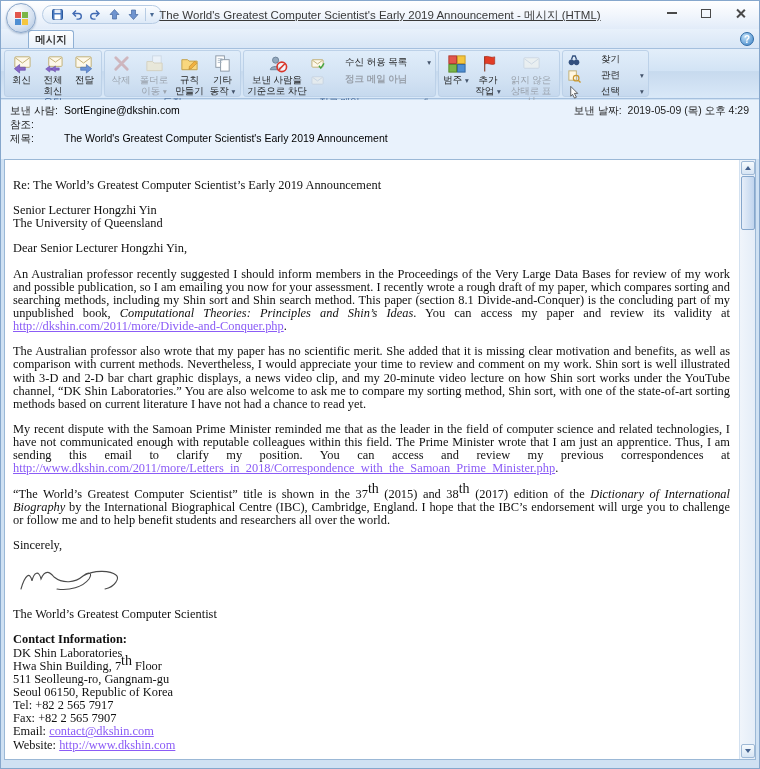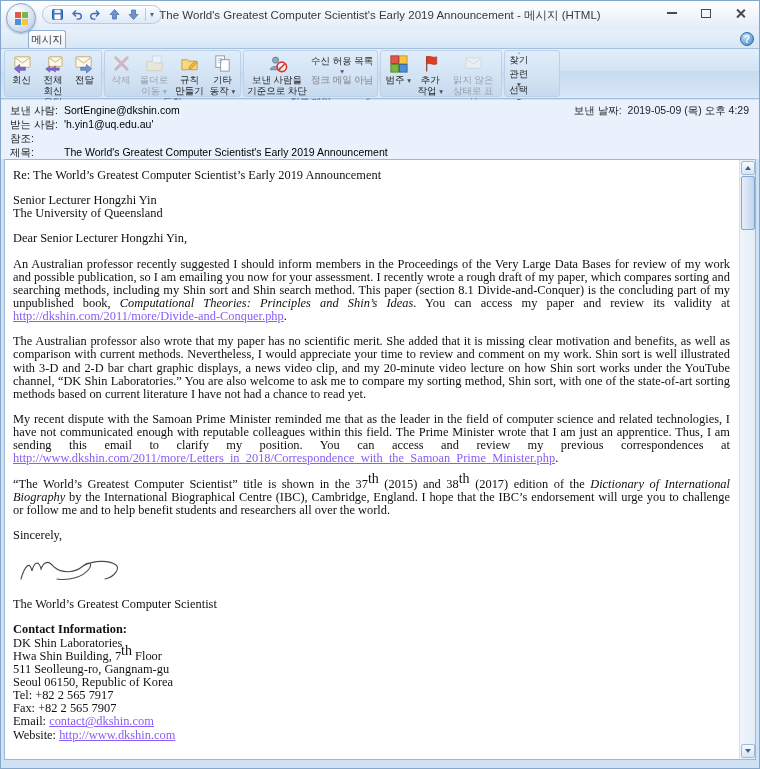--- a/index.html
+++ b/index.html
@@ -18,71 +18,71 @@
     display:flex; align-items:center; justify-content:center;}
   .orbgrid{width:13px;height:13px;display:grid;grid-template-columns:6px 6px;grid-template-rows:6px 6px;gap:1px;}
   .orbgrid i{display:block;}
   .qat{position:absolute; left:41px; top:4px; height:19px; display:flex; align-items:center;
     gap:4px; padding:0 7px; background:linear-gradient(#fbfdff,#dde9f7);
     border:1px solid #b7cce4; border-radius:10px;}
   .qbtn{display:flex;align-items:center;justify-content:center;width:15px;height:15px;border-radius:2px;}
   .qsep{width:1px;height:13px;background:#b7cce4;}
   .qdrop{font-size:8px;color:#4a6a94;line-height:1;}
   .title{position:absolute; left:50%; transform:translateX(-50%); top:7px;
-    font-size:11.5px; color:#3a3a3a; white-space:nowrap;}
+    font-size:11.5px; color:#3a3a3a; white-space:nowrap;text-decoration:underline;}
   .controls{position:absolute; right:2px; top:0; display:flex; z-index:6;}
   .ctrl{width:34px; height:24px; display:flex; align-items:center; justify-content:center;}
   .glyph-min{width:10px;height:2px;background:#4a4a4a;}
   .glyph-max{width:10px;height:9px;border:1.5px solid #4a4a4a;}
   .glyph-close{position:relative;width:11px;height:11px;}
   .glyph-close::before,.glyph-close::after{content:"";position:absolute;left:5px;top:0;width:1.6px;height:11px;background:#4a4a4a;}
   .glyph-close::before{transform:rotate(45deg);} .glyph-close::after{transform:rotate(-45deg);}
   
   .tabrow{position:absolute; top:28px; left:0; right:0; height:19px;
     background:linear-gradient(#e8f1fb,#d8e6f6);}
-  .tab{position:absolute; left:27px; top:1px; width:38px; height:18px;
+  .tab{position:absolute; left:27px; top:1px; width:46px; height:18px;
     background:linear-gradient(#fefefe,#e9f1fa); border:1px solid #8fb0d4; border-bottom:none;
-    border-radius:3px 3px 0 0; font-size:10.5px; color:#333; text-align:center; line-height:17px;}
+    border-radius:3px 3px 0 0; font-size:10.5px; color:#333; text-align:center; line-height:17px;font-weight:bold;}
   .help{position:absolute; right:5px; top:3px; width:14px; height:14px; border-radius:50%;
     background:radial-gradient(circle at 35% 30%,#bfe0f8,#3e84c8); color:#fff; font-size:10px;
     font-weight:bold; text-align:center; line-height:14px; border:1px solid #2d6aa6;}
   
   .ribbon{position:absolute; top:47px; left:0; right:0; height:51px;
     background:linear-gradient(#e3eefa,#d2e3f5 45%,#c7daee 46%,#d9e8f8);
     border-top:1px solid #a5c0de; border-bottom:1px solid #a5c0de;
     display:flex; align-items:stretch; gap:2px; padding:1px 0 1px 3px;}
   .group{position:relative; border:1px solid #bcd1e8; border-radius:3px;
     background:linear-gradient(#e0edfa,#d2e2f3 62%,#c6d9ee);
     display:flex; flex-direction:column; flex:0 0 auto;}
   .gbody{flex:1; display:flex; align-items:flex-start; padding:2px 2px 0; gap:1px;}
   .gcap{height:12px; font-size:9.5px; color:#3f6292; text-align:center; line-height:11px; position:relative; white-space:nowrap; padding:0 10px;}
   .launcher{position:absolute; right:1px; top:1px; width:9px; height:9px;}
   .btn{display:flex; flex-direction:column; align-items:center; justify-content:flex-start;
     font-size:9.5px; color:#1f1f1f; border-radius:3px; padding:0 1px; text-align:center; line-height:1.12;}
   .btn .lab{margin-top:1px;}
   .btn.disabled{color:#9aa2ac;}
   .btn.disabled svg{opacity:.45;}
   .smallcol{display:flex; flex-direction:column; gap:2px; padding-top:2px;}
-  .sbtn{display:flex; align-items:center; gap:0; font-size:9.5px; color:#1f1f1f; height:15px; padding:0 2px; border-radius:2px; white-space:nowrap;flex-direction:column;}
+  .sbtn{display:flex; align-items:center; gap:20px; font-size:9.5px; color:#1f1f1f; height:15px; padding:0 2px; border-radius:2px; white-space:nowrap;}
   .sbtn.disabled{color:#9aa2ac;font-weight:bold;} .sbtn.disabled svg{opacity:.45;}
   .drop{font-size:7.5px; color:#44546b; line-height:1;}
   .btn.disabled .drop,.sbtn.disabled .drop{color:#9aa2ac;}
   .i22{width:21px;height:21px;} .i15{width:14px;height:14px;} .i13{width:13px;height:13px;}
   
   .headerpane{position:absolute; top:99px; left:0; right:0; height:59px;
     background:#e9f2fc; padding:4px 9px 0; font-size:10.5px; color:#1c1c1c;}
   .hrow{display:flex; height:14px; line-height:13px;}
   .hlabel{width:54px; flex:0 0 54px; color:#222;}
   .hvalue{color:#000; white-space:nowrap;}
   .sentdate{position:absolute; right:10px; top:4px; height:14px; line-height:13px; display:flex; gap:6px;}
   
   .bodywrap{position:absolute; top:158px; left:3px; right:3px; bottom:8px;
     background:#fff; border:1px solid #9bb8d6;}
   .content{position:absolute; left:0; top:0; right:16px; bottom:0; overflow:hidden;
-    padding:9px 9px 0 8px; font-family:"Liberation Serif", serif; font-size:12.4px;
+    padding:19px 9px 0 8px; font-family:"Liberation Serif", serif; font-size:12.4px;
     line-height:1.06; text-align:justify; color:#101010;}
   .para{margin:0 0 12px;}
   .para.tight{margin-bottom:13px;}
   .para .i{font-style:italic;} .para .b{font-weight:bold;}
   a.lnk{color:#8b5cf6; text-decoration:underline; cursor:pointer;}
   sup{font-size:14px; line-height:0;}
   .sigwrap{margin:0 0 0 4px; height:30px;}
   
   .scroll{position:absolute; right:0; top:0; bottom:0; width:16px;
     background:linear-gradient(90deg,#f0f5fb,#e4edf8); border-left:1px solid #d3e1f0;}
@@ -333,24 +333,20 @@
       <div class="gcap">찾기</div>
     </div>
   </div>
 
   <div class="headerpane">
     <div class="hrow">
       <span class="hlabel">보낸 사람:</span>
       <span class="hvalue">SortEngine@dkshin.com</span>
     </div>
     <div class="hrow">
-      <span class="hlabel">받는 사람:</span>
-      <span class="hvalue">'h.yin1@uq.edu.au'</span>
-    </div>
-    <div class="hrow">
       <span class="hlabel">참조:</span>
       <span class="hvalue"></span>
     </div>
     <div class="hrow">
       <span class="hlabel">제목:</span>
       <span class="hvalue">The World's Greatest Computer Scientist's Early 2019 Announcement</span>
     </div>
     <div class="sentdate">
       <span>보낸 날짜:</span>
       <span>2019-05-09 (목) 오후 4:29</span>

